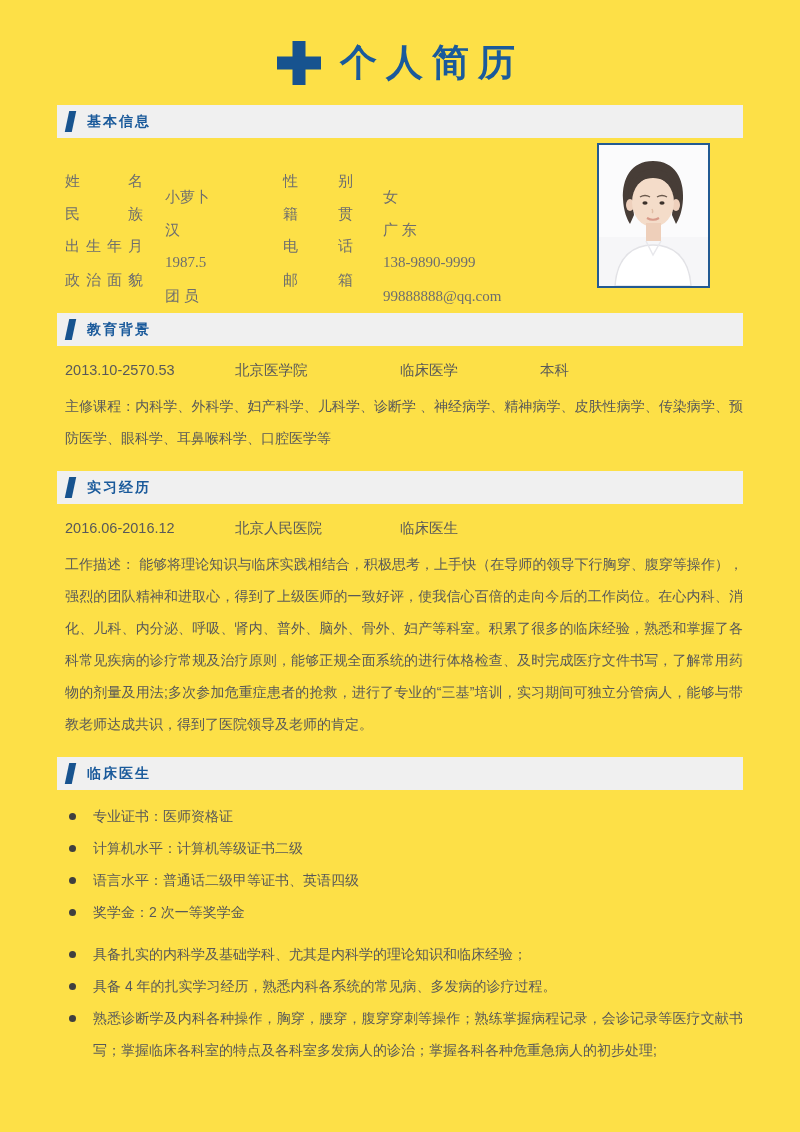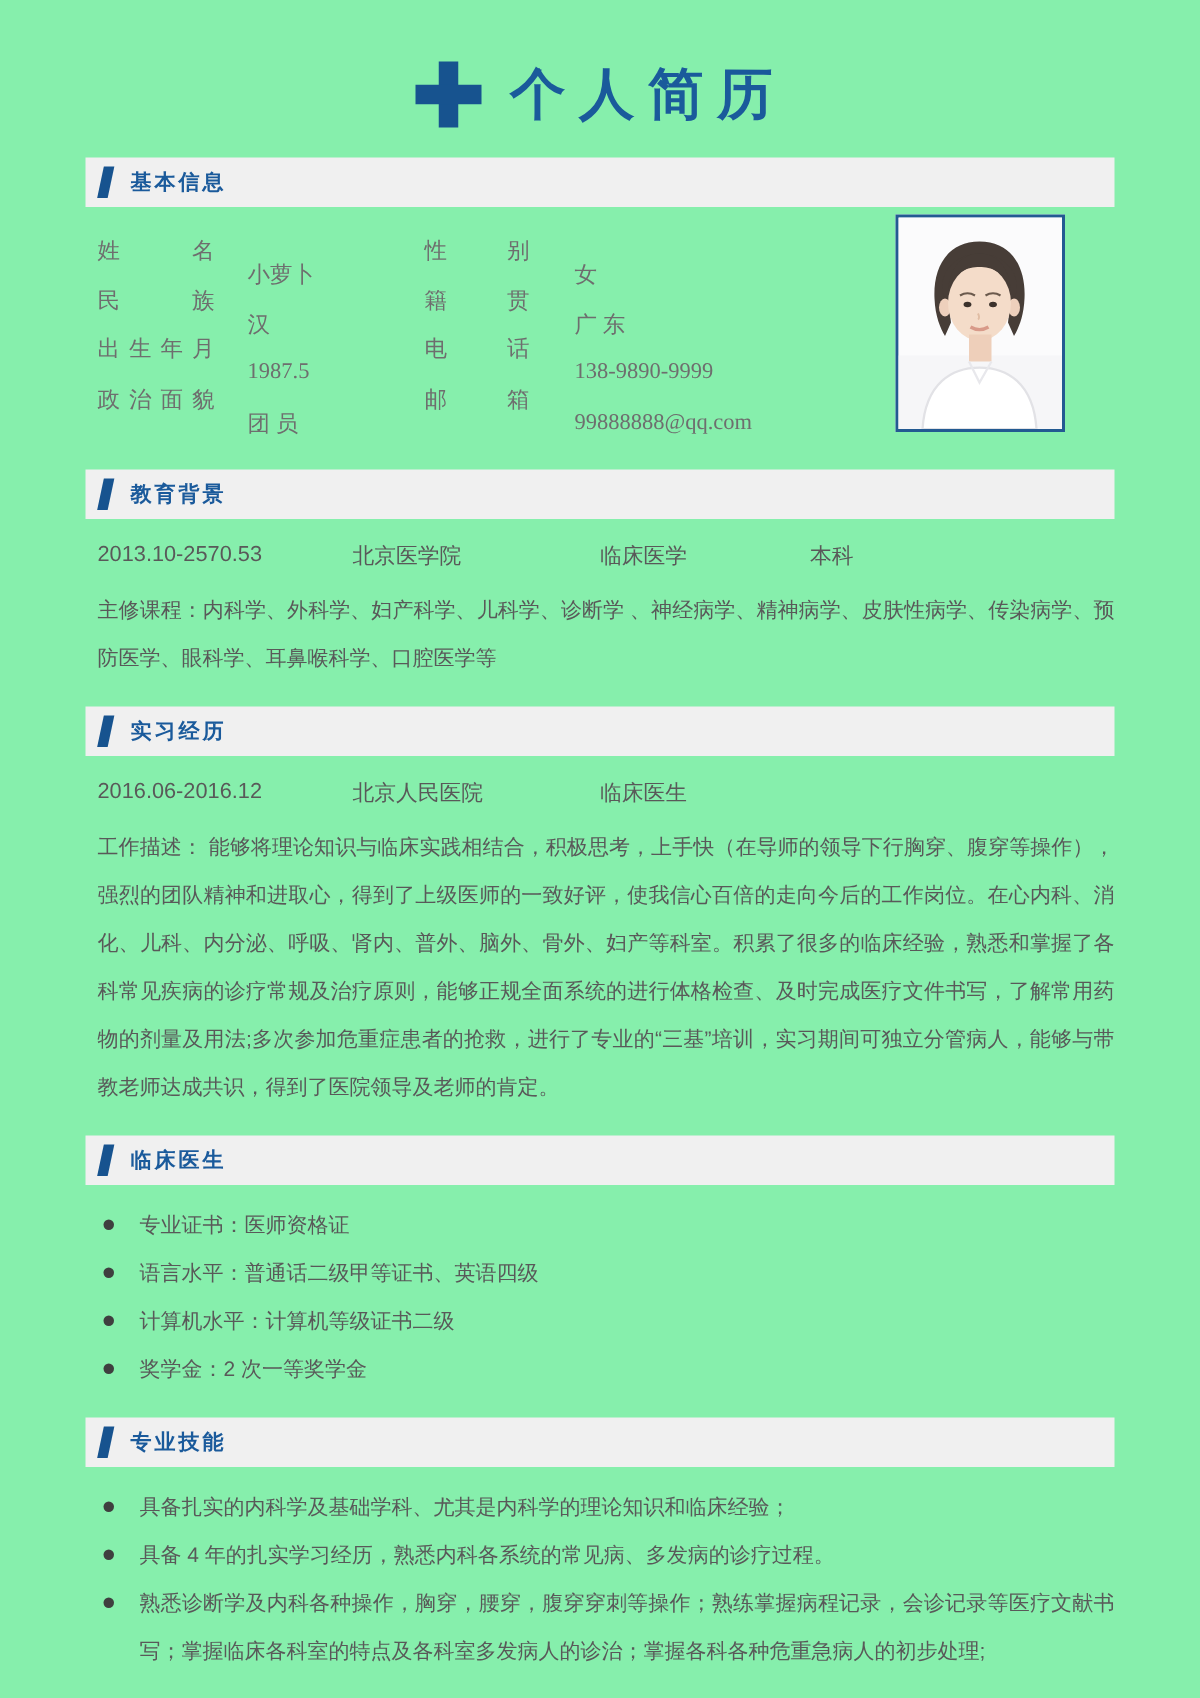--- a/index.html
+++ b/index.html
@@ -2,39 +2,39 @@
 <html><head>
 <meta charset="utf-8">
 <style>
   html,body { margin:0; padding:0; }
   body {
     width:800px; height:1132px;
     background:#ffffff;
     font-family:"Liberation Sans", sans-serif;
     -webkit-font-smoothing:antialiased;
   }
-  .page { position:relative; width:800px; height:1132px; overflow:hidden; background:#86efac; }
+  .page { position:relative; width:800px; height:1132px; overflow:hidden; background:#fde047; }
   .content { padding:0 57px; }
 
   
   .header { display:flex; align-items:center; justify-content:center; gap:18px; padding-top:38px; }
   .plus-icon svg { display:block; }
   .doc-title {
     margin:0; font-family:"Liberation Serif", serif;
     font-size:37px; font-weight:bold; color:#1a5a9b; letter-spacing:9px;
   }
 
   
   .band { height:33px; background:#f0f0f0; display:flex; align-items:center; margin-top:17px; }
   .band .marker { width:7px; height:21px; background:#17538f; transform:skewX(-12deg); margin:0 13px 0 10px; }
   .band h2 { margin:0; font-size:14px; font-weight:bold; color:#1a5a9b; letter-spacing:2px; }
 
   
   .basic-info { position:relative; min-height:158px; }
-  .bi-grid { padding-top:4px; font-family:"Liberation Serif", serif; font-size:15px; color:#6e6e6e; }
+  .bi-grid { padding-top:18px; font-family:"Liberation Serif", serif; font-size:15px; color:#6e6e6e; }
   .bi-row { display:grid; grid-template-columns:100px 118px 100px 1fr; height:33px; align-items:center; padding-left:8px; }
   .bi-label { display:inline-block; width:78px; text-align:justify; text-align-last:justify; }
   .bi-label.r { width:70px;font-family:Liberation Serif, serif; }
   .bi-value { white-space:nowrap;margin-top:32px; }
   .photo {
     position:absolute; top:5px; right:33px; width:113px; height:145px;
     border:2px solid #235a92; background:#fff; box-sizing:border-box;
   }
   .photo svg { display:block; }
 
@@ -150,29 +150,25 @@
       <span>临床医生</span>
     </div>
     <p class="para">工作描述： 能够将理论知识与临床实践相结合，积极思考，上手快（在导师的领导下行胸穿、腹穿等操作），强烈的团队精神和进取心，得到了上级医师的一致好评，使我信心百倍的走向今后的工作岗位。在心内科、消化、儿科、内分泌、呼吸、肾内、普外、脑外、骨外、妇产等科室。积累了很多的临床经验，熟悉和掌握了各科常见疾病的诊疗常规及治疗原则，能够正规全面系统的进行体格检查、及时完成医疗文件书写，了解常用药物的剂量及用法;多次参加危重症患者的抢救，进行了专业的“三基”培训，实习期间可独立分管病人，能够与带教老师达成共识，得到了医院领导及老师的肯定。</p>
 
     <div class="band">
       <span class="marker"></span>
       <h2>临床医生</h2>
     </div>
     <ul class="blist">
       <li><span class="bullet-dot"></span><span>专业证书：医师资格证</span></li>
+      <li><span class="bullet-dot"></span><span>计算机水平：计算机等级证书二级</span></li>
       <li><span class="bullet-dot"></span><span>语言水平：普通话二级甲等证书、英语四级</span></li>
-      <li><span class="bullet-dot"></span><span>计算机水平：计算机等级证书二级</span></li>
       <li><span class="bullet-dot"></span><span>奖学金：2 次一等奖学金</span></li>
     </ul>
 
-    <div class="band">
-      <span class="marker"></span>
-      <h2>专业技能</h2>
-    </div>
     <ul class="blist">
       <li><span class="bullet-dot"></span><span>具备扎实的内科学及基础学科、尤其是内科学的理论知识和临床经验；</span></li>
       <li><span class="bullet-dot"></span><span>具备 4 年的扎实学习经历，熟悉内科各系统的常见病、多发病的诊疗过程。</span></li>
       <li><span class="bullet-dot"></span><span>熟悉诊断学及内科各种操作，胸穿，腰穿，腹穿穿刺等操作；熟练掌握病程记录，会诊记录等医疗文献书写；掌握临床各科室的特点及各科室多发病人的诊治；掌握各科各种危重急病人的初步处理;</span></li>
     </ul>
 
   </div>
 </div>
 
 </body></html>

